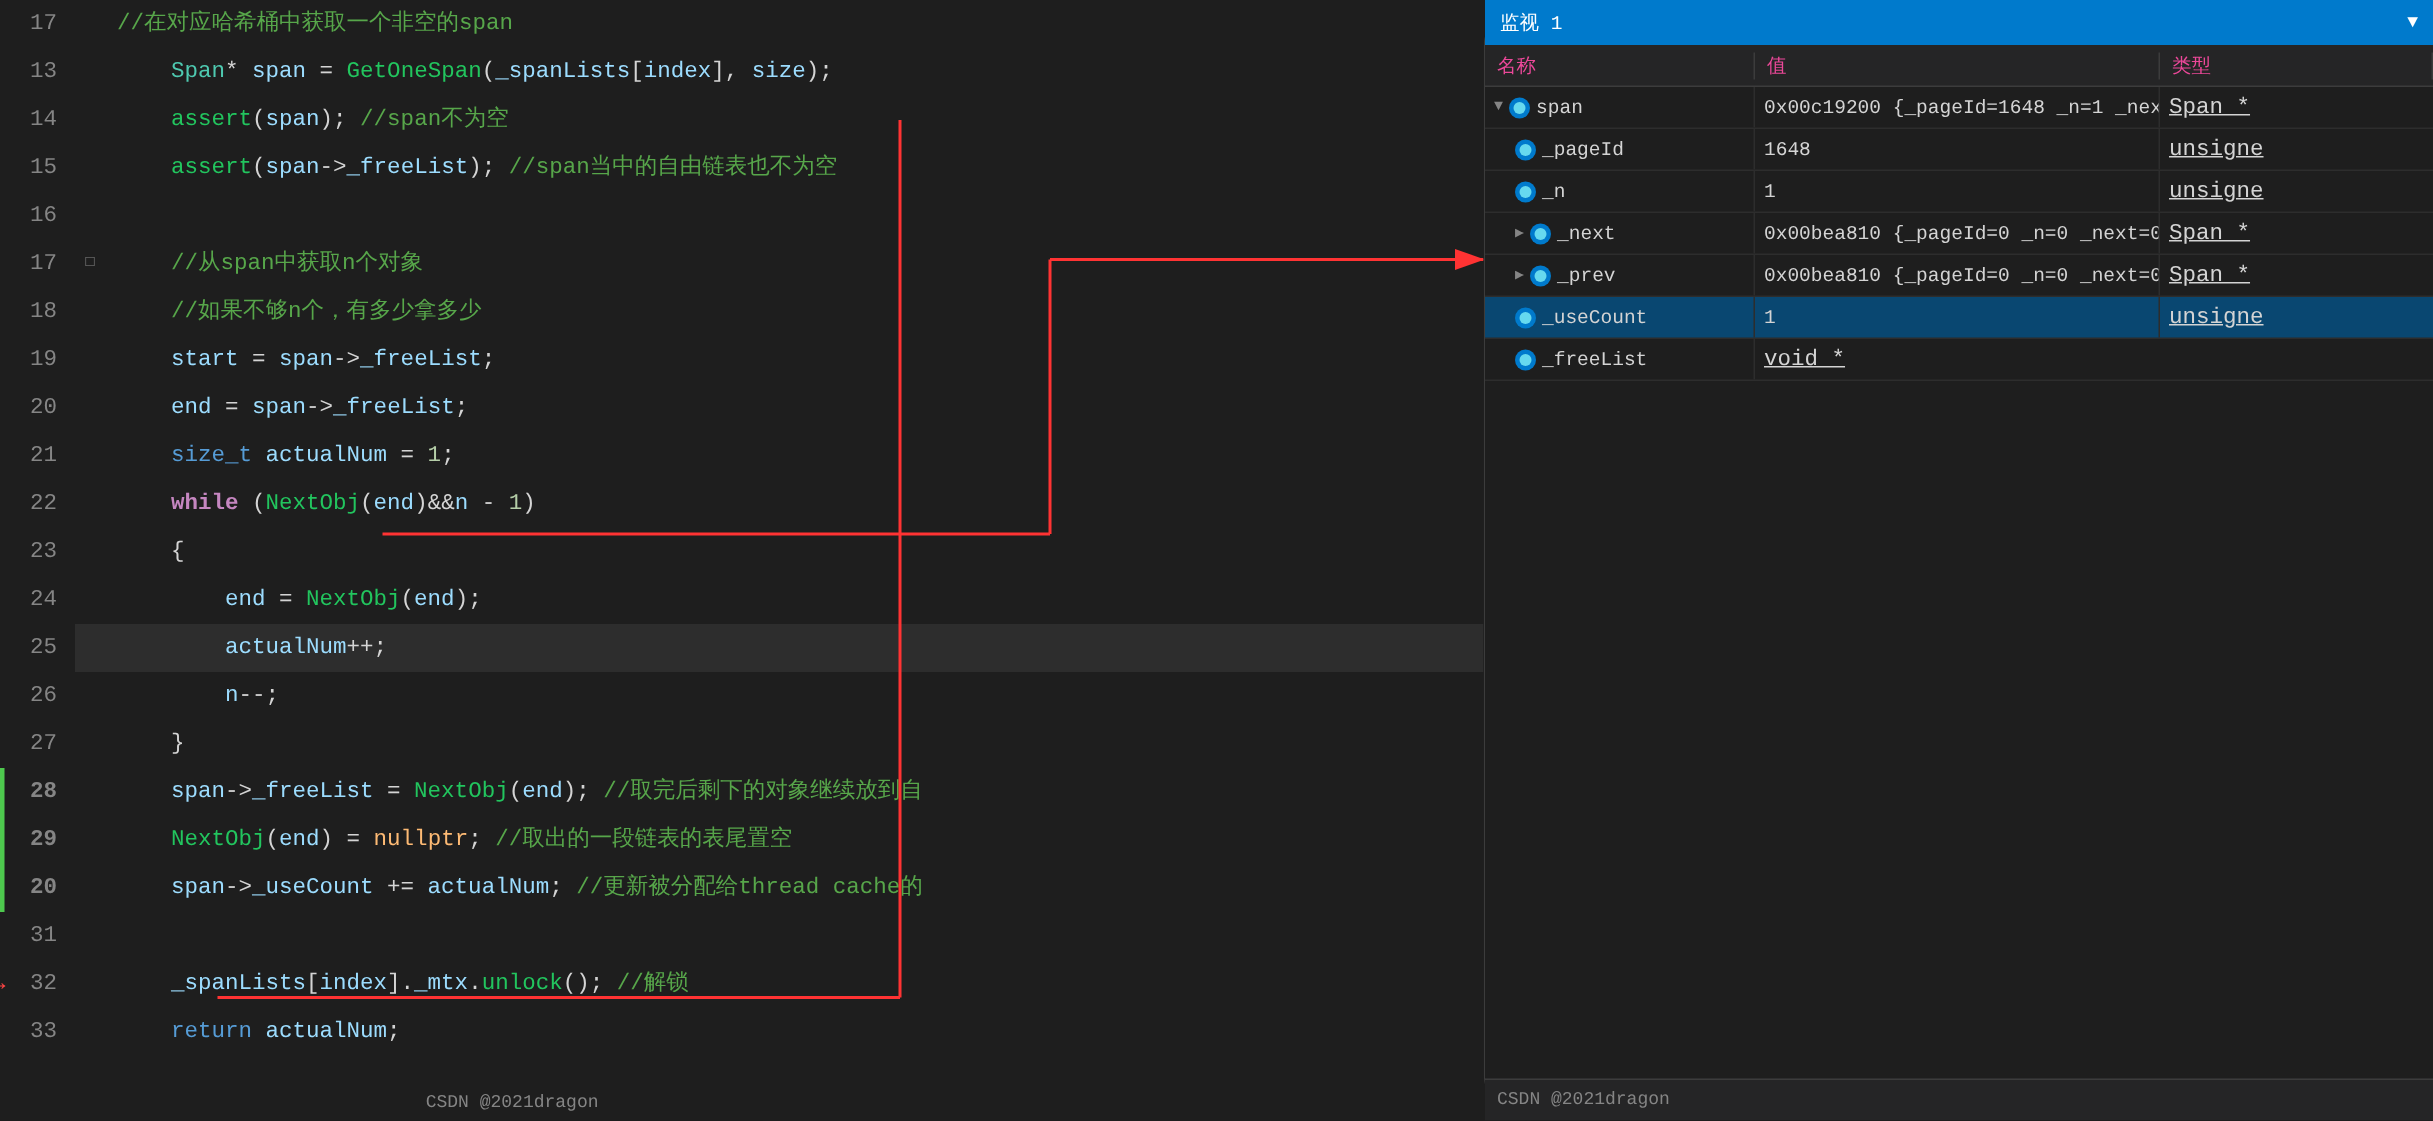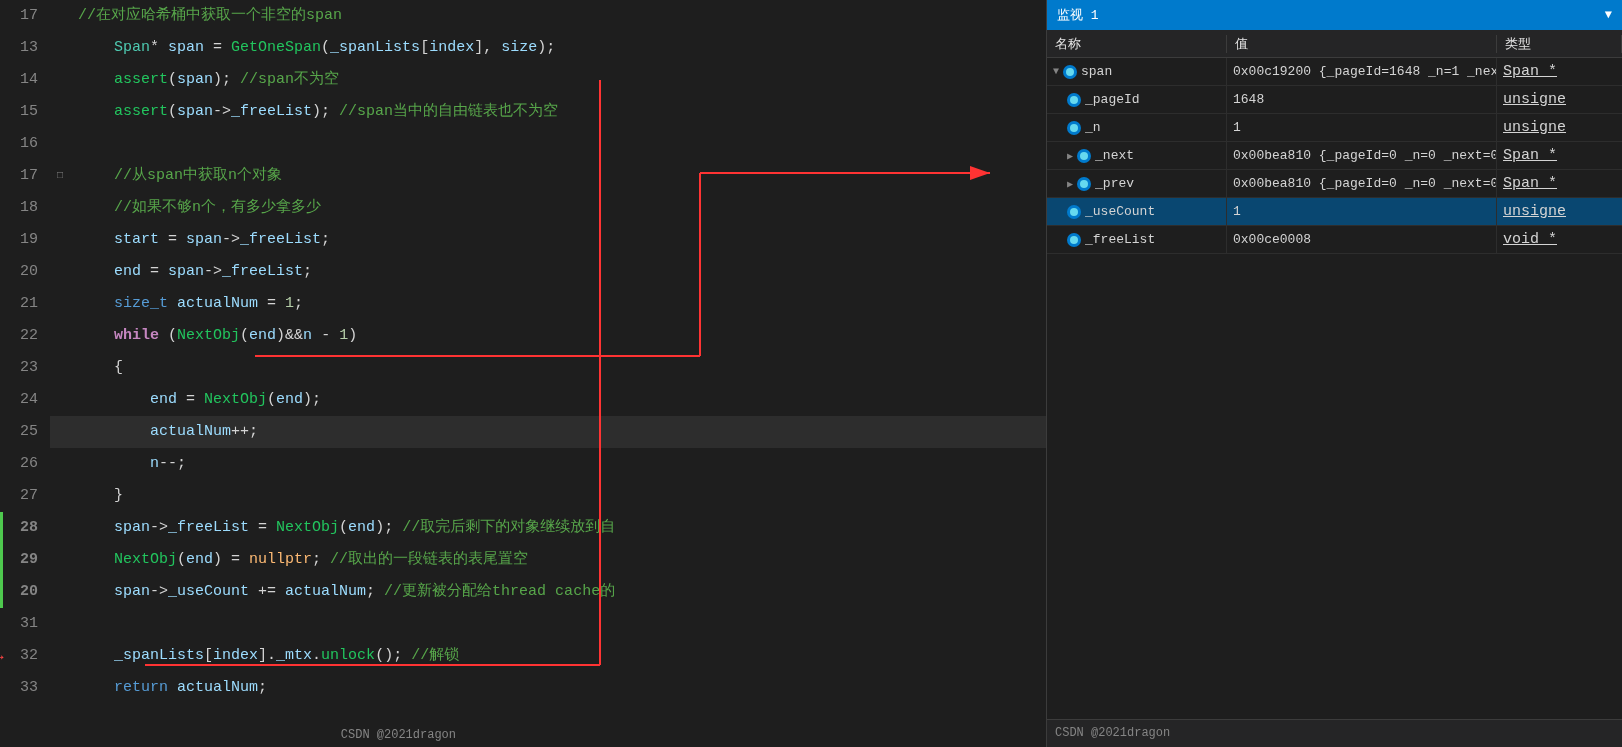--- a/index.html
+++ b/index.html
@@ -84,25 +84,26 @@
     .type { color: #4ec9b0; }
     .comment { color: #57a64a; }
     .num { color: #b5cea8; }
     .fn { color: #22c55e; }
     .var { color: #9cdcfe; }
     .plain { color: #d4d4d4; }
     .nullptr { color: #fdba74; }
 
     
     .watch-panel {
-      width: 576px;
+      width: 633px;
       background: #1e1e1e;
       border-left: 1px solid #3c3c3c;
       display: flex;
       flex-direction: column;
+      border-radius: 32px;
     }
 
     .watch-header {
       background: #007acc;
       color: white;
       padding: 4px 10px;
       font-size: 13px;
       display: flex;
       align-items: center;
       justify-content: space-between;
@@ -121,21 +122,21 @@
 
     .watch-table-header {
       display: flex;
       background: #252526;
       border-bottom: 1px solid #3c3c3c;
       height: 28px;
       align-items: center;
     }
 
     .watch-col {
-      color: #e5e5e5;
+      color: #ec4899;
       font-size: 13px;
       padding: 0 8px;
       border-right: 1px solid #3c3c3c;
     }
 
     .watch-col-name { width: 180px; }
     .watch-col-value { width: 270px; }
     .watch-col-type { flex: 1; }
 
     .watch-rows {
@@ -526,21 +527,20 @@
       <div class="watch-row-type">unsigne</div>
     </div>
 
     <div class="watch-row">
       <div class="watch-row-name indent-1">
         <div class="dot-icon">
             <div class="dot-icon-inner"></div>
           </div>
         <span>_freeList</span>
       </div>
-      <div class="watch-row-value">0x00ce0008</div>
       <div class="watch-row-type">void *</div>
     </div>
   </div>
 
   <div class="watch-panel-bottom">
     <div style="padding: 6px 8px; color: #858585; font-size: 12px;">CSDN @2021dragon</div>
   </div>
 </div>
 
 </body></html>

